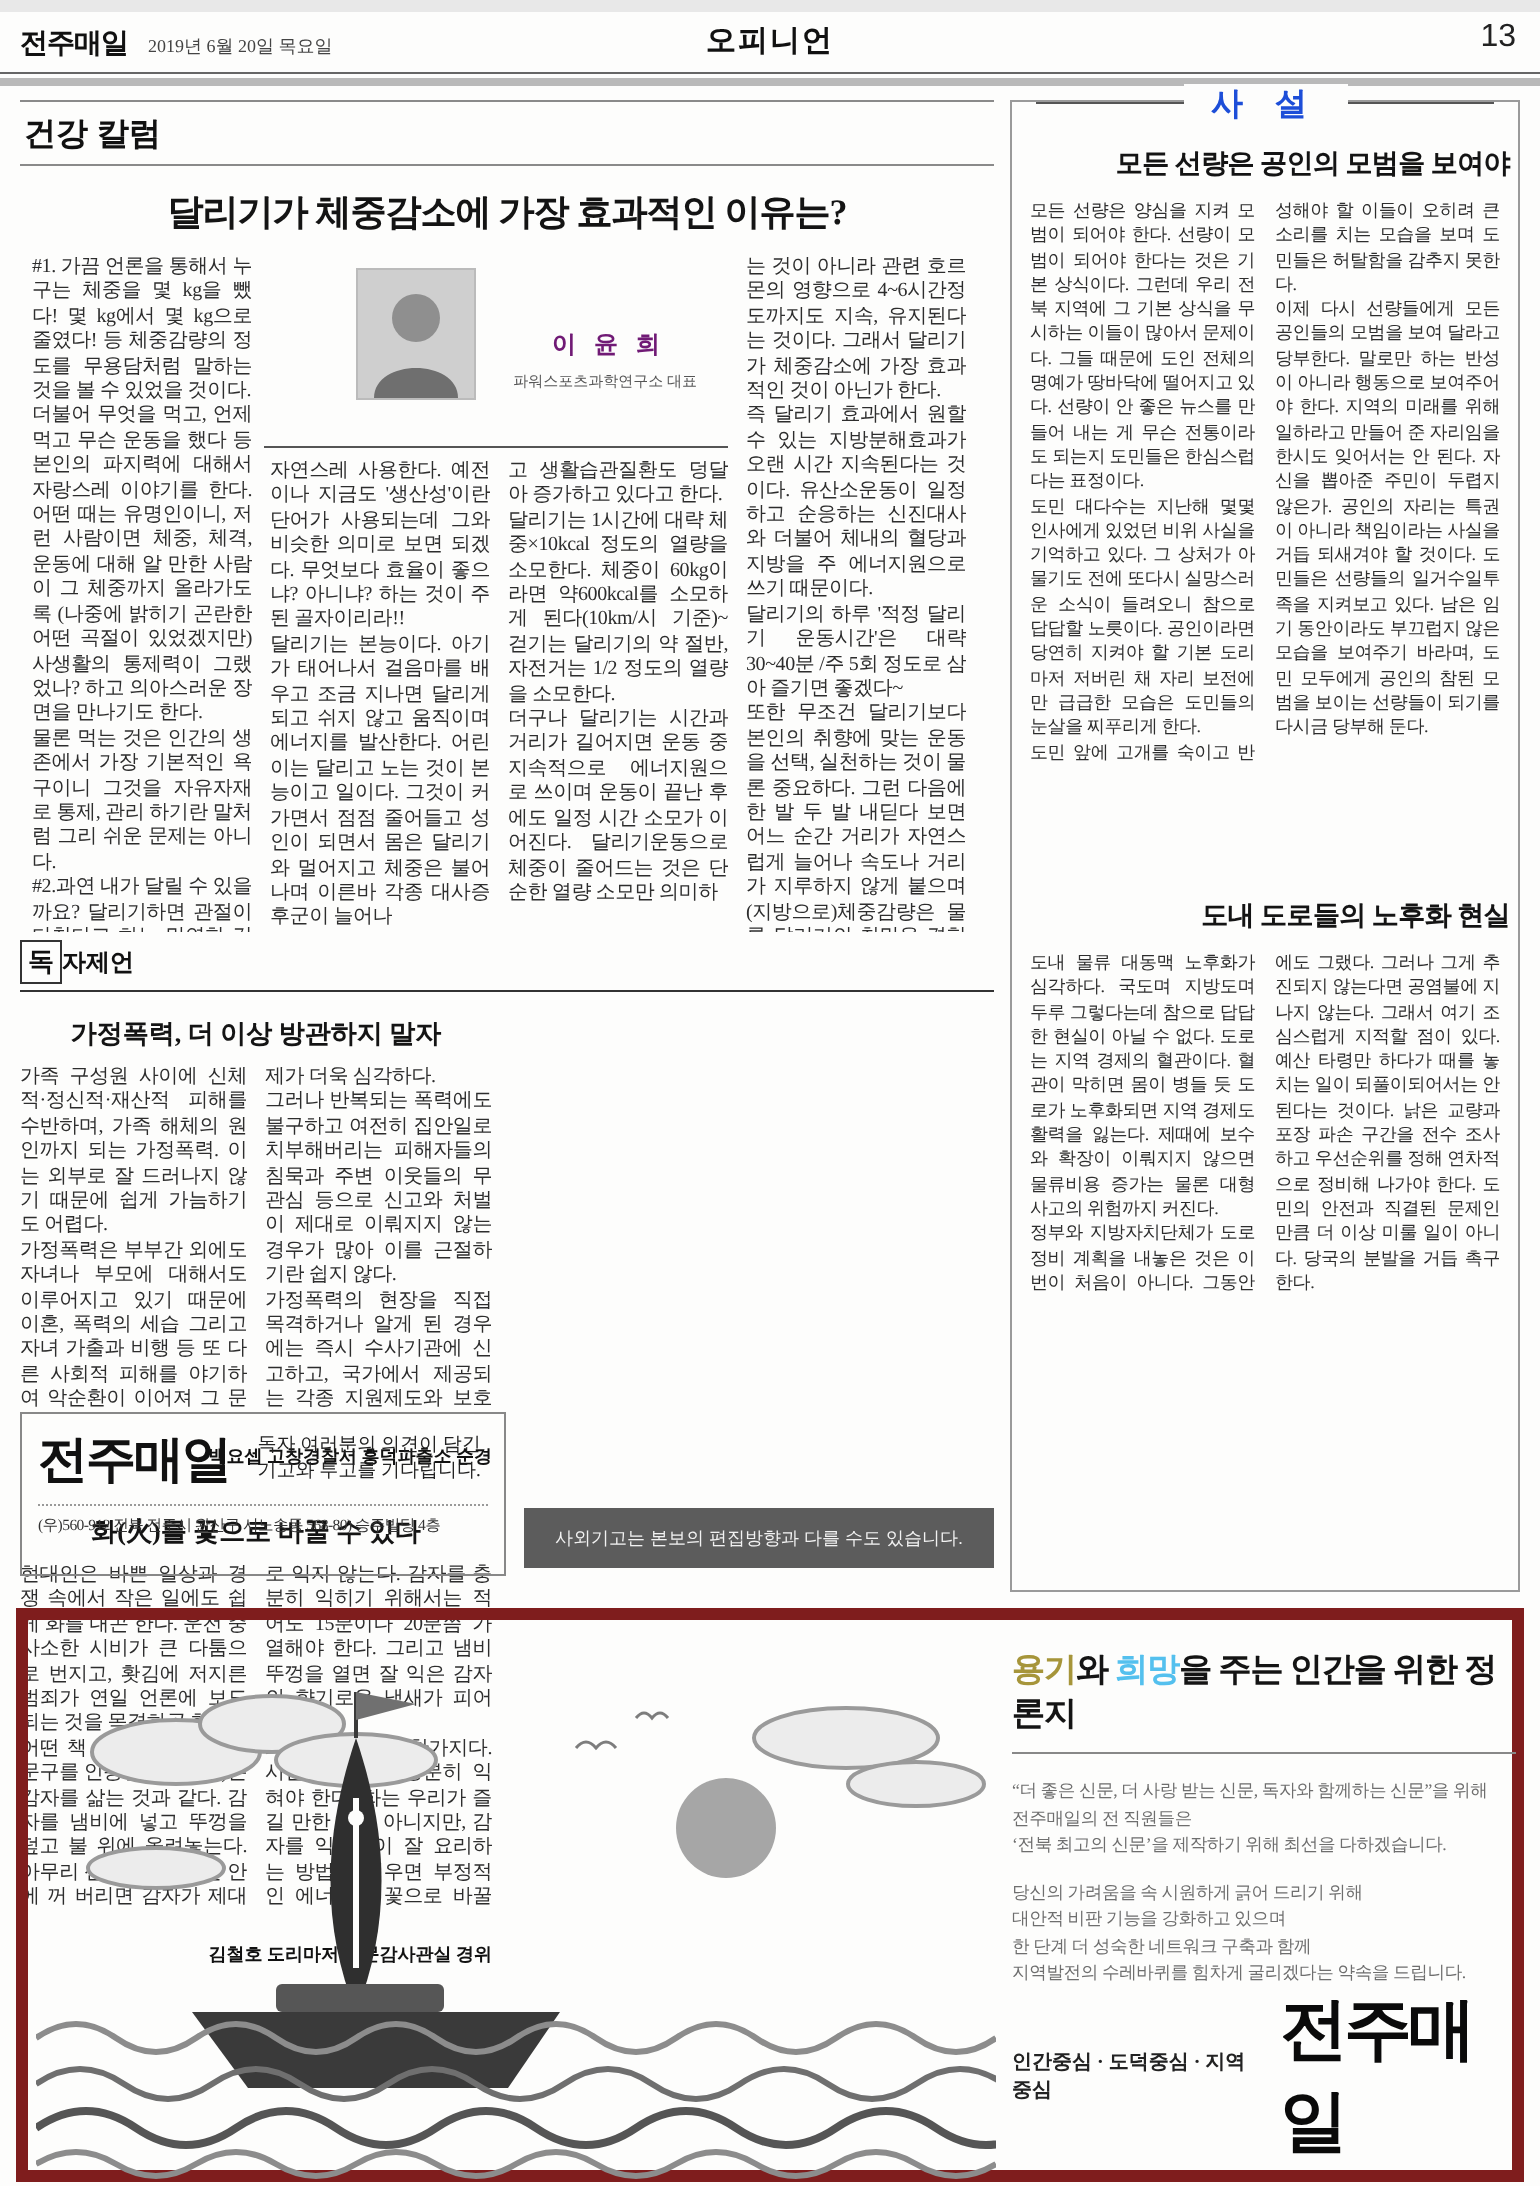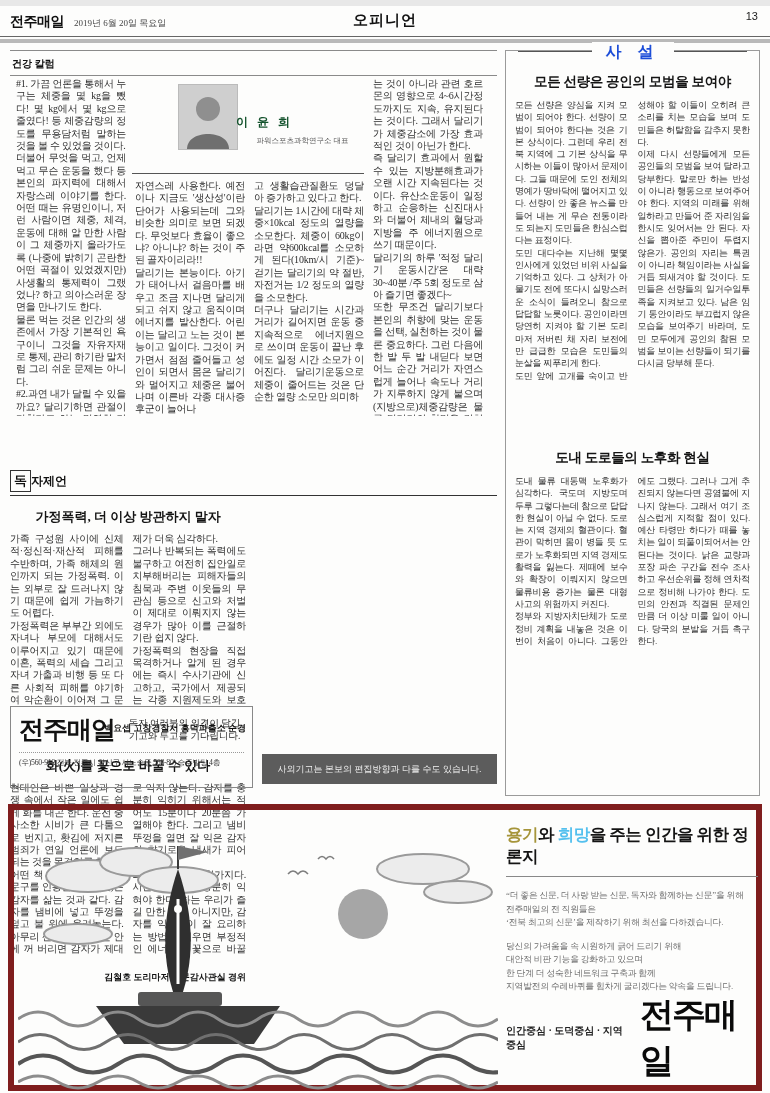--- a/index.html
+++ b/index.html
@@ -5,48 +5,48 @@
   * { margin:0; padding:0; box-sizing:border-box; }
   body { background:#e8e8e8; font-family:"Liberation Serif", serif; }
   .page { position:relative; width:770px; height:1093px; background:#fdfdfc; margin:6px auto; overflow:hidden; color:#222; }
 
   
   .masthead { position:absolute; top:0; left:0; width:770px; height:30px; }
   .mh-left { position:absolute; left:10px; top:7px; display:flex; align-items:baseline; gap:10px; }
   .mh-logo { font-family:"Liberation Sans", sans-serif; font-weight:bold; font-size:14px; letter-spacing:-0.5px; color:#111; }
   .mh-date { font-size:9px; color:#444; }
   .mh-section { position:absolute; left:0; right:0; top:5px; text-align:center; font-weight:bold; font-size:15px; letter-spacing:1px; color:#111; font-family:"Liberation Sans", sans-serif; }
-  .mh-page { position:absolute; right:12px; top:4px; font-size:11px; font-family:"Liberation Sans", sans-serif; color:#222; }
+  .mh-page { position:absolute; right:12px; top:4px; font-size:16px; font-family:"Liberation Sans", sans-serif; color:#222; }
   .mh-rule { position:absolute; top:30px; left:0; width:770px; border-top:1px solid #666; }
   .mh-band { position:absolute; top:33px; left:0; width:770px; height:4px; background:#b9b9b9; }
 
   
   .body-txt { font-size:10px; line-height:12.4px; text-align:justify; color:#2d2d2d; white-space:pre-line; letter-spacing:-0.2px; }
   .byline { text-align:right; font-weight:bold; font-size:9px; margin-top:3px; color:#111; }
 
   
   .health { position:absolute; left:10px; top:44px; width:487px; height:414px; border-top:1px solid #8a8a8a; }
-  .health-label { display:inline-block; font-weight:bold; font-size:10px; padding:6px 2px 4px 2px; color:#111; font-family:"Liberation Sans", sans-serif; }
+  .health-label { display:inline-block; font-weight:bold; font-size:16px; padding:6px 2px 4px 2px; color:#111; font-family:"Liberation Sans", sans-serif; }
   .health-label-rule { border-top:1px solid #8a8a8a; }
   .health-title { text-align:center; font-size:18px; font-weight:bold; letter-spacing:-0.5px; padding:11px 0 8px 0; color:#141414; }
   .health-cols { position:relative; display:flex; gap:9px; padding:2px 6px 0 6px; height:340px; overflow:hidden; }
   .health-col { width:110px; overflow:hidden; }
   .pad-col { padding-top:102px; }
   .author-block { position:absolute; left:122px; top:4px; width:232px; height:94px; border-bottom:1px solid #555; }
   .author-photo { position:absolute; left:46px; top:4px; width:60px; height:66px; background:#d8d8d8; border:1px solid #bbb; overflow:hidden; }
-  .author-name { position:absolute; left:104px; top:34px; width:105px; text-align:left; font-weight:bold; font-size:12px; letter-spacing:3px; color:#14532d; }
+  .author-name { position:absolute; left:120px; top:34px; width:105px; text-align:center; font-weight:bold; font-size:12px; letter-spacing:3px; color:#701a75; }
   .author-title { position:absolute; left:108px; top:56px; width:125px; text-align:center; font-size:7.5px; color:#555; }
 
   
   .editorial { position:absolute; left:505px; top:44px; width:255px; height:746px; border:1px solid #9a9a9a; background:#fdfdfc; }
   .ed-head { position:relative; text-align:center; margin-top:-9px; }
   .ed-head-inner { display:inline-block; background:#fdfdfc; padding:0 14px; font-size:16px; font-weight:bold; letter-spacing:6px; color:#1d4ed8; }
   .ed-head-line { position:absolute; top:9px; left:12px; right:12px; border-top:1px solid #555; z-index:-0; }
   .ed-head-inner { position:relative; }
-  .ed-title { text-align:center; font-size:13.5px; font-weight:bold; letter-spacing:-0.3px; color:#141414; padding:10px 4px 8px 4px; }
+  .ed-title { text-align:right; font-size:13.5px; font-weight:bold; letter-spacing:-0.3px; color:#141414; padding:10px 4px 8px 4px; }
   .ed-body { column-count:2; column-gap:10px; padding:0 9px; font-size:9px; line-height:12.3px; text-align:justify; color:#2d2d2d; white-space:pre-line; letter-spacing:-0.2px; }
   .ed-body-1 { height:340px; overflow:hidden; }
   .ed-body-2 { height:268px; overflow:hidden; }
 
   
   .reader { position:absolute; left:10px; top:462px; width:487px; }
   .reader-labelrow { border-bottom:1px solid #333; padding:2px 0 3px 0; }
   .reader-label-first { display:inline-block; border:1px solid #333; font-weight:bold; font-size:13px; padding:1px 3px; color:#111; font-family:"Liberation Sans", sans-serif; }
   .reader-label-rest { font-weight:bold; font-size:12px; color:#111; font-family:"Liberation Sans", sans-serif; }
   .reader-articles { display:flex; gap:14px; margin-top:4px;flex-direction:column; }
@@ -87,20 +87,21 @@
     </div>
     <div class="mh-section">오피니언</div>
     <div class="mh-page">13</div>
     <div class="mh-rule"></div>
     <div class="mh-band"></div>
   </div>
 
   <div class="health">
     <div class="health-label">건강 칼럼</div>
     <div class="health-label-rule"></div>
+    <div class="health-title">달리기가 체중감소에 가장 효과적인 이유는?</div>
     <div class="health-cols">
       <div class="author-block">
         <div class="author-photo">
           <svg width="58" height="64" viewBox="0 0 58 64">
             <rect width="58" height="64" fill="#cfcfcf"></rect>
             <circle cx="29" cy="24" r="12" fill="#8f8f8f"></circle>
             <path d="M8,64 C8,44 50,44 50,64 Z" fill="#6f6f6f"></path>
           </svg>
         </div>
         <div class="author-name">이 윤 희</div>

